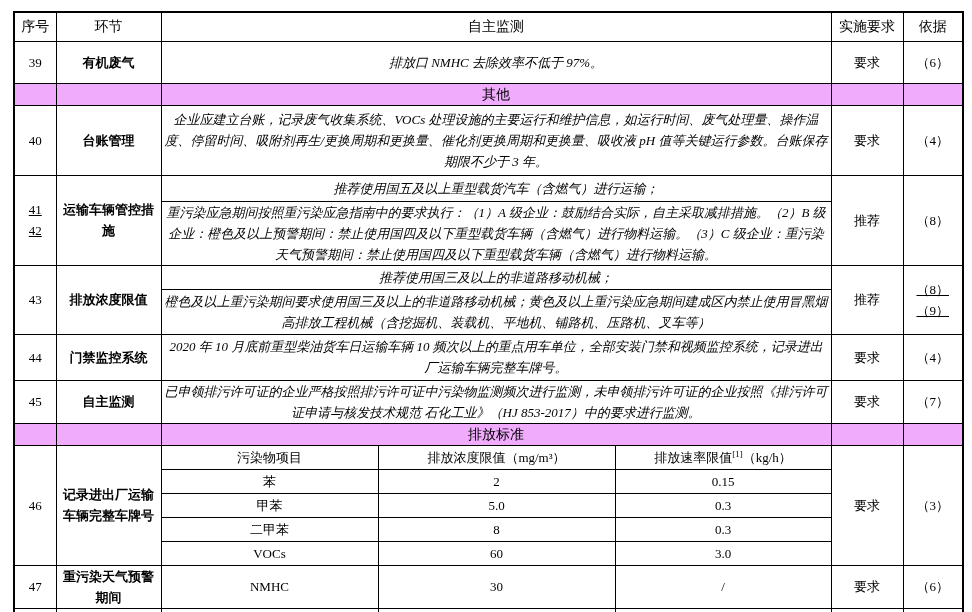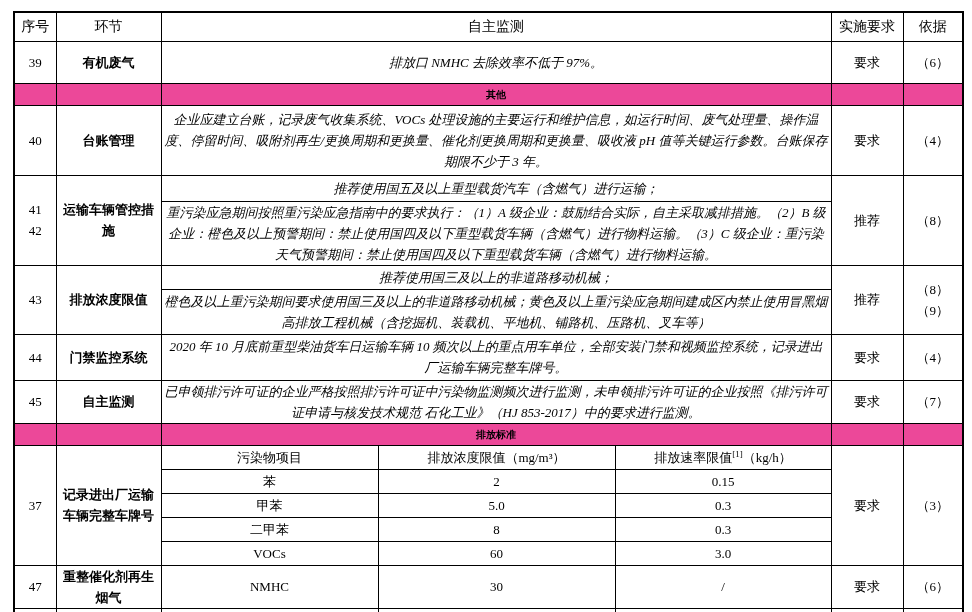--- a/index.html
+++ b/index.html
@@ -36,30 +36,30 @@
     text-align: justify;
     padding: 1px 8px;
     line-height: 23px;
     font-style: italic;
   }
   tr.colhead td {
     font-size: 14px;
     line-height: 20px;
   }
   tr.sec td {
-    background: #ec4899;
-    font-weight: bold;
-    font-size: 10px;
+    background: #f0abfc;
+    font-weight: normal;
+    font-size: 14px;
   }
   .stage-cell { line-height: 22px; font-weight: bold; }
   sup {
     font-size: 9px;
     line-height: 0;
   }
-  .num-line { line-height: 21px; }
+  .num-line { line-height: 21px; text-decoration: underline; }
 </style>
 </head>
 <body>
 
 <div class="doc">
   <table class="main">
     <colgroup>
       <col style="width:42px">
       <col style="width:105px">
       <col style="width:217px">
@@ -148,21 +148,21 @@
 
     <tr class="sec" style="height:21px">
       <td></td>
       <td></td>
       <td colspan="3">排放标准</td>
       <td></td>
       <td></td>
     </tr>
 
     <tr style="height:24px">
-      <td rowspan="5">37</td>
+      <td rowspan="5">46</td>
       <td rowspan="5" class="stage-cell">记录进出厂运输车辆完整车牌号</td>
       <td>污染物项目</td>
       <td>排放浓度限值（mg/m³）</td>
       <td><span>排放速率限值</span><sup>[1]</sup><span>（kg/h）</span></td>
       <td rowspan="5">要求</td>
       <td rowspan="5">（3）</td>
     </tr>
     <tr style="height:24px">
       <td>苯</td>
       <td>2</td>
@@ -179,21 +179,21 @@
       <td>0.3</td>
     </tr>
     <tr style="height:24px">
       <td>VOCs</td>
       <td>60</td>
       <td>3.0</td>
     </tr>
 
     <tr style="height:38px">
       <td>47</td>
-      <td class="stage-cell">重整催化剂再生烟气</td>
+      <td class="stage-cell">重污染天气预警期间</td>
       <td>NMHC</td>
       <td>30</td>
       <td>/</td>
       <td>要求</td>
       <td>（6）</td>
     </tr>
 
     <tr style="height:24px">
       <td>48</td>
       <td class="stage-cell">氧化沥青装置</td>

